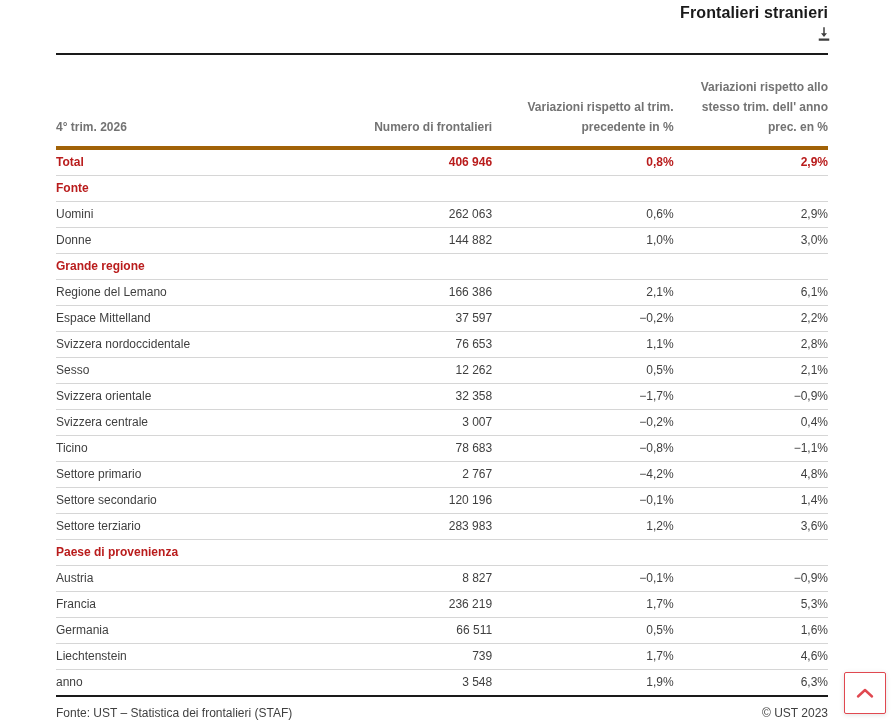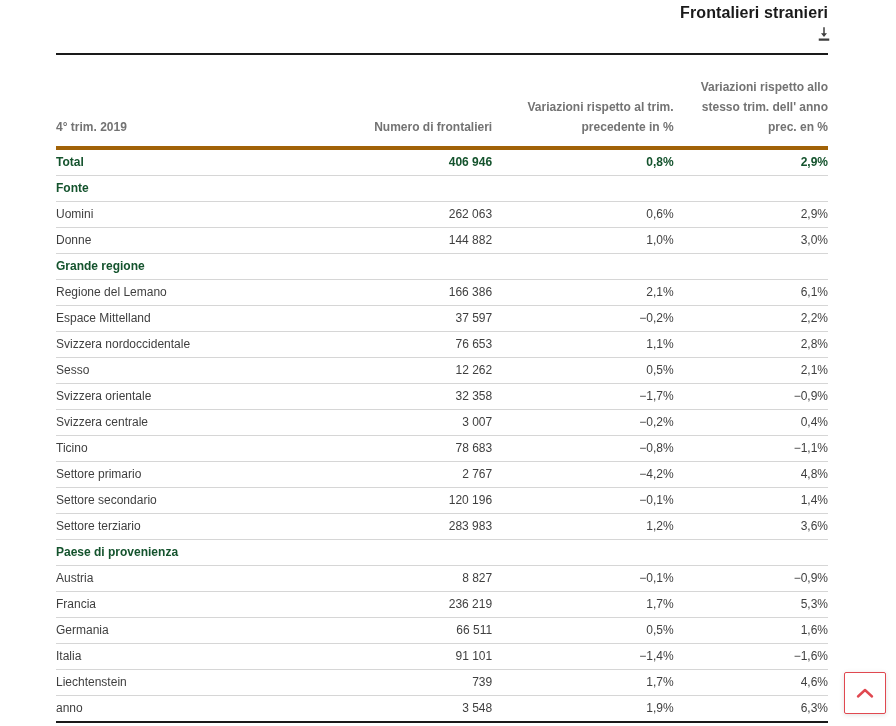--- a/index.html
+++ b/index.html
@@ -72,21 +72,21 @@
     padding: 6px 0 6px 0;
     line-height: 13px;
     border-bottom: 1px solid #d6d6d6;
     text-align: right;
     color: #3f3f3f;
   }
   tbody td:first-child { text-align: left; }
   tbody tr:last-child td { border-bottom: none; }
   tbody tr.total td, tbody tr.section td {
     font-weight: 700;
-    color: #14532d;
+    color: #b91c1c;
   }
   
   .page-footer {
     display: flex;
     justify-content: space-between;
     margin-top: 9px;
     font-size: 12px;
     color: #3f3f3f;
   }
   
@@ -123,21 +123,21 @@
 
   <table>
     <colgroup>
       <col class="c1">
         <col class="c2">
         <col class="c3">
         <col class="c4">
     </colgroup>
     <thead>
       <tr>
-        <th class="lbl">4° trim. 2019</th>
+        <th class="lbl">4° trim. 2026</th>
         <th>Numero di frontalieri</th>
         <th>Variazioni rispetto al trim. precedente in %</th>
         <th>Variazioni rispetto allo stesso trim. dell' anno prec. en %</th>
       </tr>
     </thead>
     <tbody id="table-body">
         <tr class="total">
           <td>Total</td>
           <td>406 946</td>
           <td>0,8%</td>
@@ -245,26 +245,20 @@
           <td>1,7%</td>
           <td>5,3%</td>
         </tr>
         <tr class="data">
           <td>Germania</td>
           <td>66 511</td>
           <td>0,5%</td>
           <td>1,6%</td>
         </tr>
         <tr class="data">
-          <td>Italia</td>
-          <td>91 101</td>
-          <td>−1,4%</td>
-          <td>−1,6%</td>
-        </tr>
-        <tr class="data">
           <td>Liechtenstein</td>
           <td>739</td>
           <td>1,7%</td>
           <td>4,6%</td>
         </tr>
         <tr class="data">
           <td>anno</td>
           <td>3 548</td>
           <td>1,9%</td>
           <td>6,3%</td>

